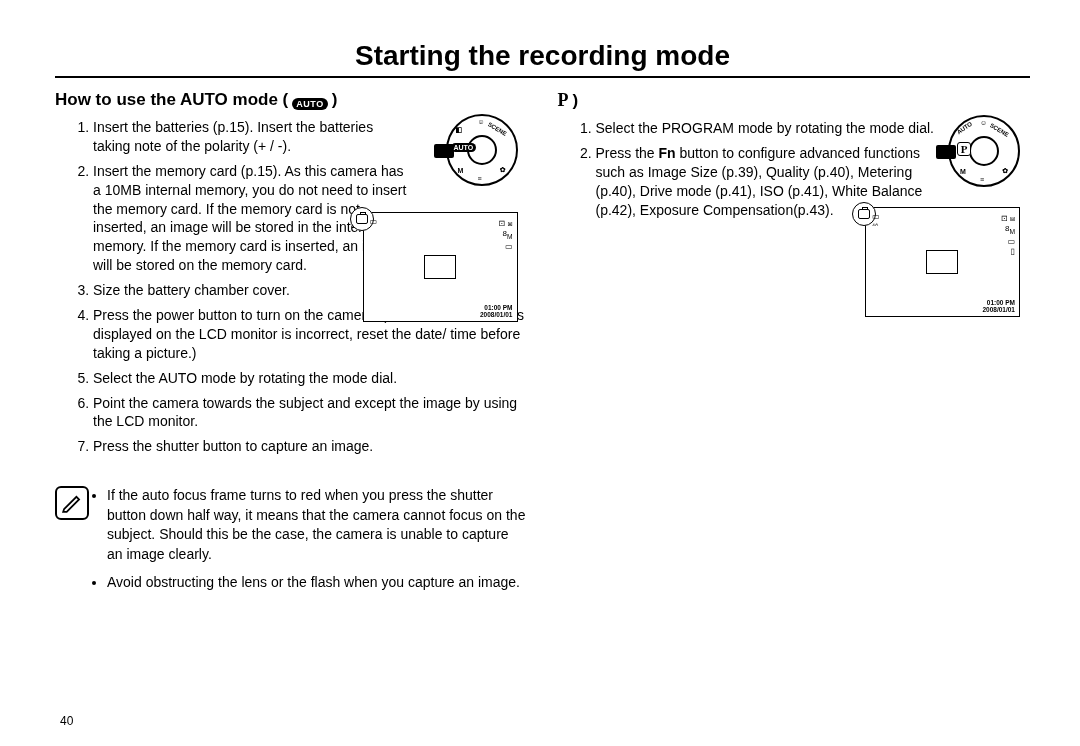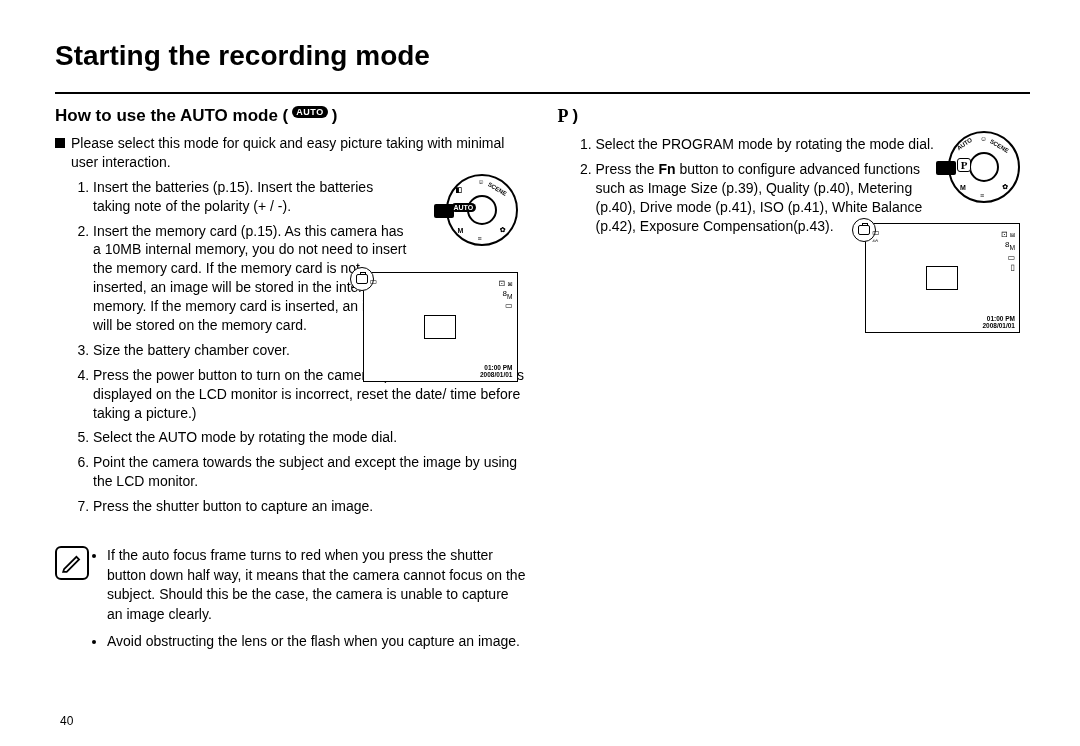--- a/index.html
+++ b/index.html
@@ -9,34 +9,35 @@
     background: #fff;
     font-family: Arial, Helvetica, sans-serif;
     color: #000;
     padding: 40px 50px 20px 55px;
     position: relative;
   }
   .page-title {
     font-size: 28px;
     font-weight: bold;
     border-bottom: 2px solid #000;
-    padding-bottom: 20px;
+    padding-bottom: 4px;
     margin-bottom: 12px;
+    text-align: center;
   }
   .columns {
     display: flex;
     gap: 30px;
   }
   .col { width: 50%; }
   .section-heading {
     font-size: 17px;
     font-weight: bold;
     margin-bottom: 8px;
     display: flex;
-    align-items: flex-start;
+    align-items: flex-end;
     gap: 4px;
   }
   .badge-auto {
     display: inline-block;
     background: #000;
     color: #fff;
     border-radius: 7px;
     font-size: 9px;
     padding: 1px 4px;
     font-weight: bold;
@@ -233,24 +234,20 @@
 
 <div class="columns">
 
   <div class="col">
     <div class="section-heading">
       <span>How to use the AUTO mode (</span>
       <span class="badge-auto">AUTO</span>
       <span>)</span>
     </div>
 
-    <div class="intro">
-      <span class="square"></span>
-      <span>Please select this mode for quick and easy picture taking with minimal user interaction.</span>
-    </div>
 
     <div class="with-figure">
 
       <div class="dial" style="top:-4px;">
         <div class="dial-circle">
           <div class="dial-inner"></div>
           <div class="dial-pointer"></div>
           <div class="dial-label">AUTO</div>
           <span class="dial-mark" style="top:2px;left:30px;">☺</span>
           <span class="dial-mark" style="top:10px;right:8px;transform:rotate(30deg);font-size:6px;">SCENE</span>

